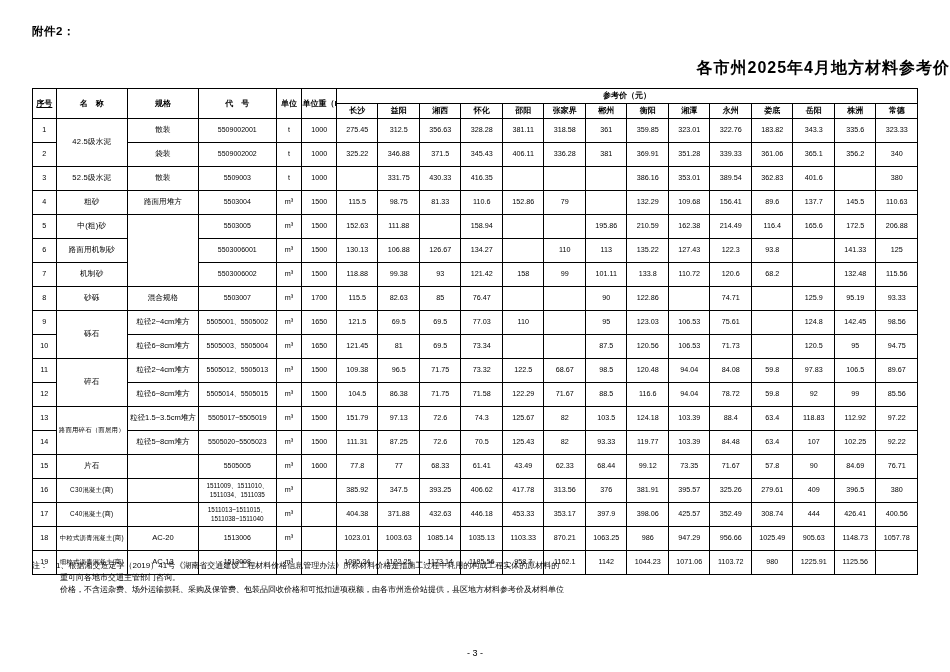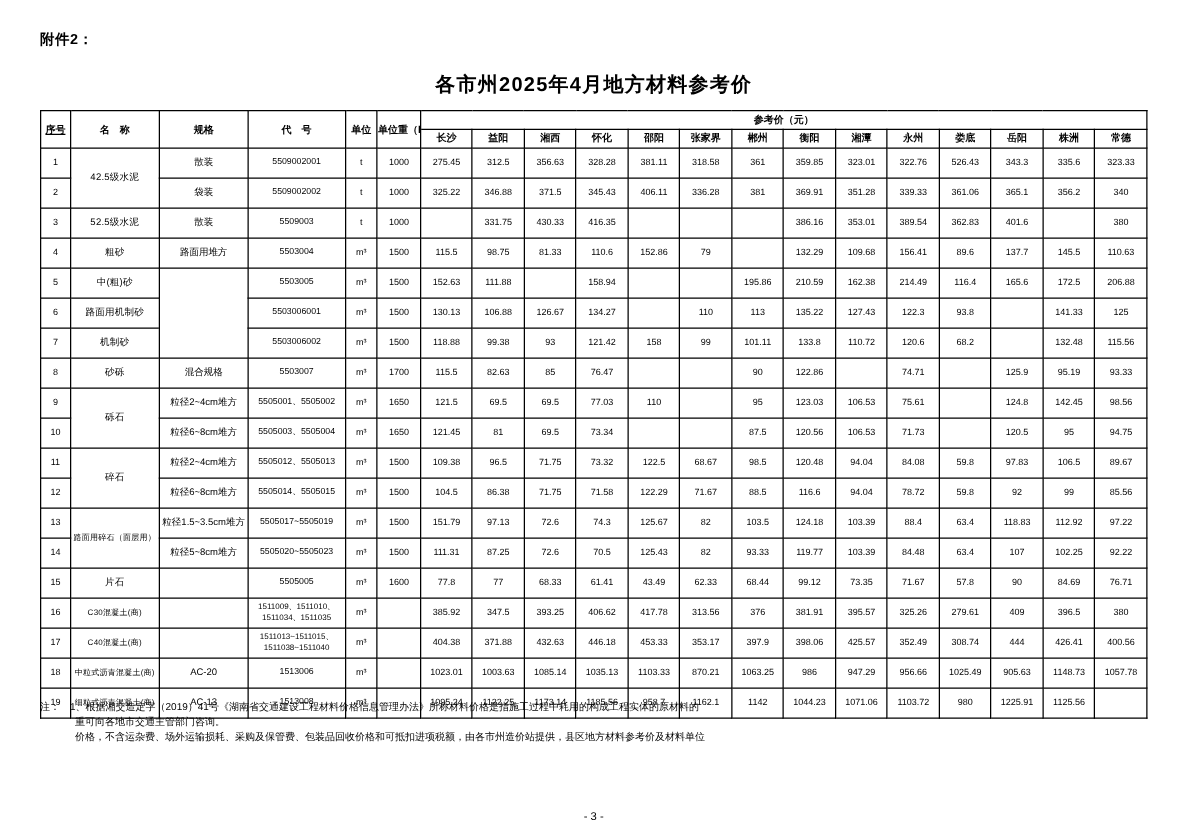--- a/index.html
+++ b/index.html
@@ -27,21 +27,21 @@
     top: 24px;
     font-size: 11.5px;
     font-weight: bold;
     letter-spacing: 0.5px;
   }
   .doc-title {
     position: absolute;
     left: 0;
     right: 0;
     top: 58px;
-    text-align: center;
+    text-align: right;
     font-size: 16px;
     font-weight: bold;
     letter-spacing: 1px;
   }
   table.price-table {
     position: absolute;
     left: 32px;
     top: 88px;
     width: 886px;
     border-collapse: collapse;
@@ -178,21 +178,21 @@
           <td class="row-h num">275.45</td>
           <td class="row-h num">312.5</td>
           <td class="row-h num">356.63</td>
           <td class="row-h num">328.28</td>
           <td class="row-h num">381.11</td>
           <td class="row-h num">318.58</td>
           <td class="row-h num">361</td>
           <td class="row-h num">359.85</td>
           <td class="row-h num">323.01</td>
           <td class="row-h num">322.76</td>
-          <td class="row-h num">526.43</td>
+          <td class="row-h num">183.82</td>
           <td class="row-h num">343.3</td>
           <td class="row-h num">335.6</td>
           <td class="row-h num">323.33</td>
         </tr>
         <tr>
           <td class="row-h num">2</td>
           <td class="row-h cell-spec">袋装</td>
           <td class="row-h cell-code">5509002002</td>
           <td class="row-h num">t</td>
           <td class="row-h num">1000</td>

